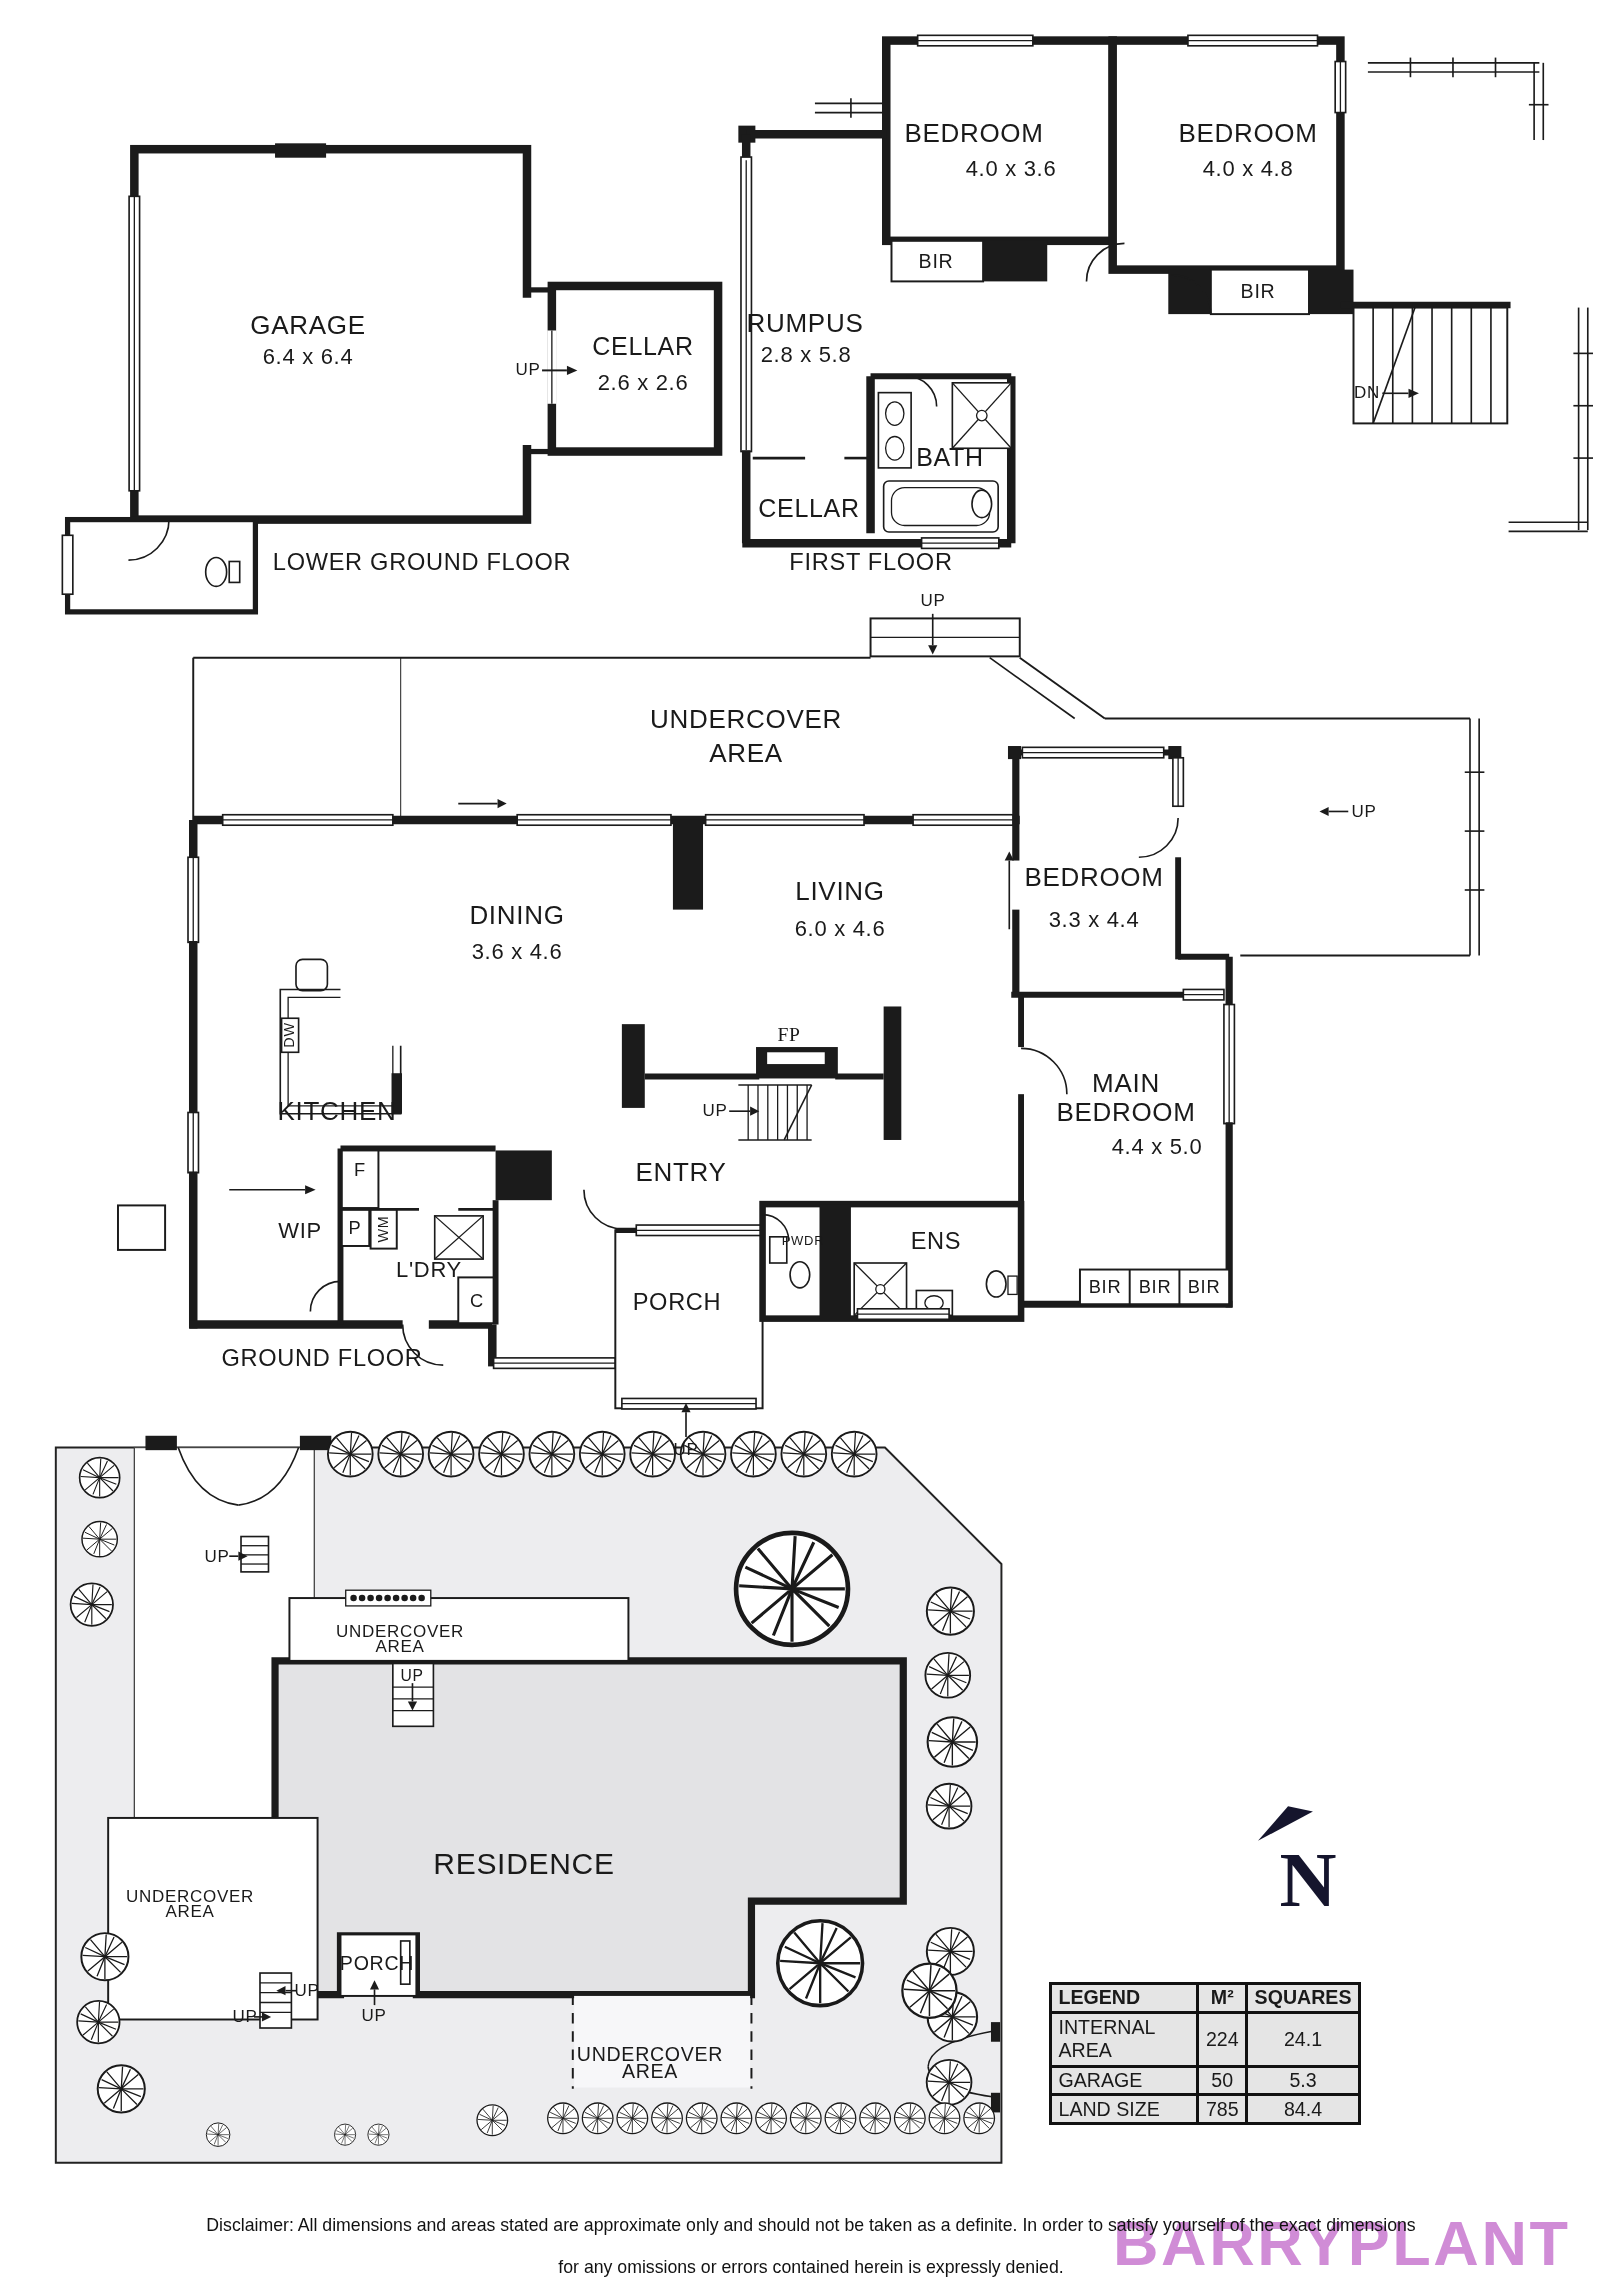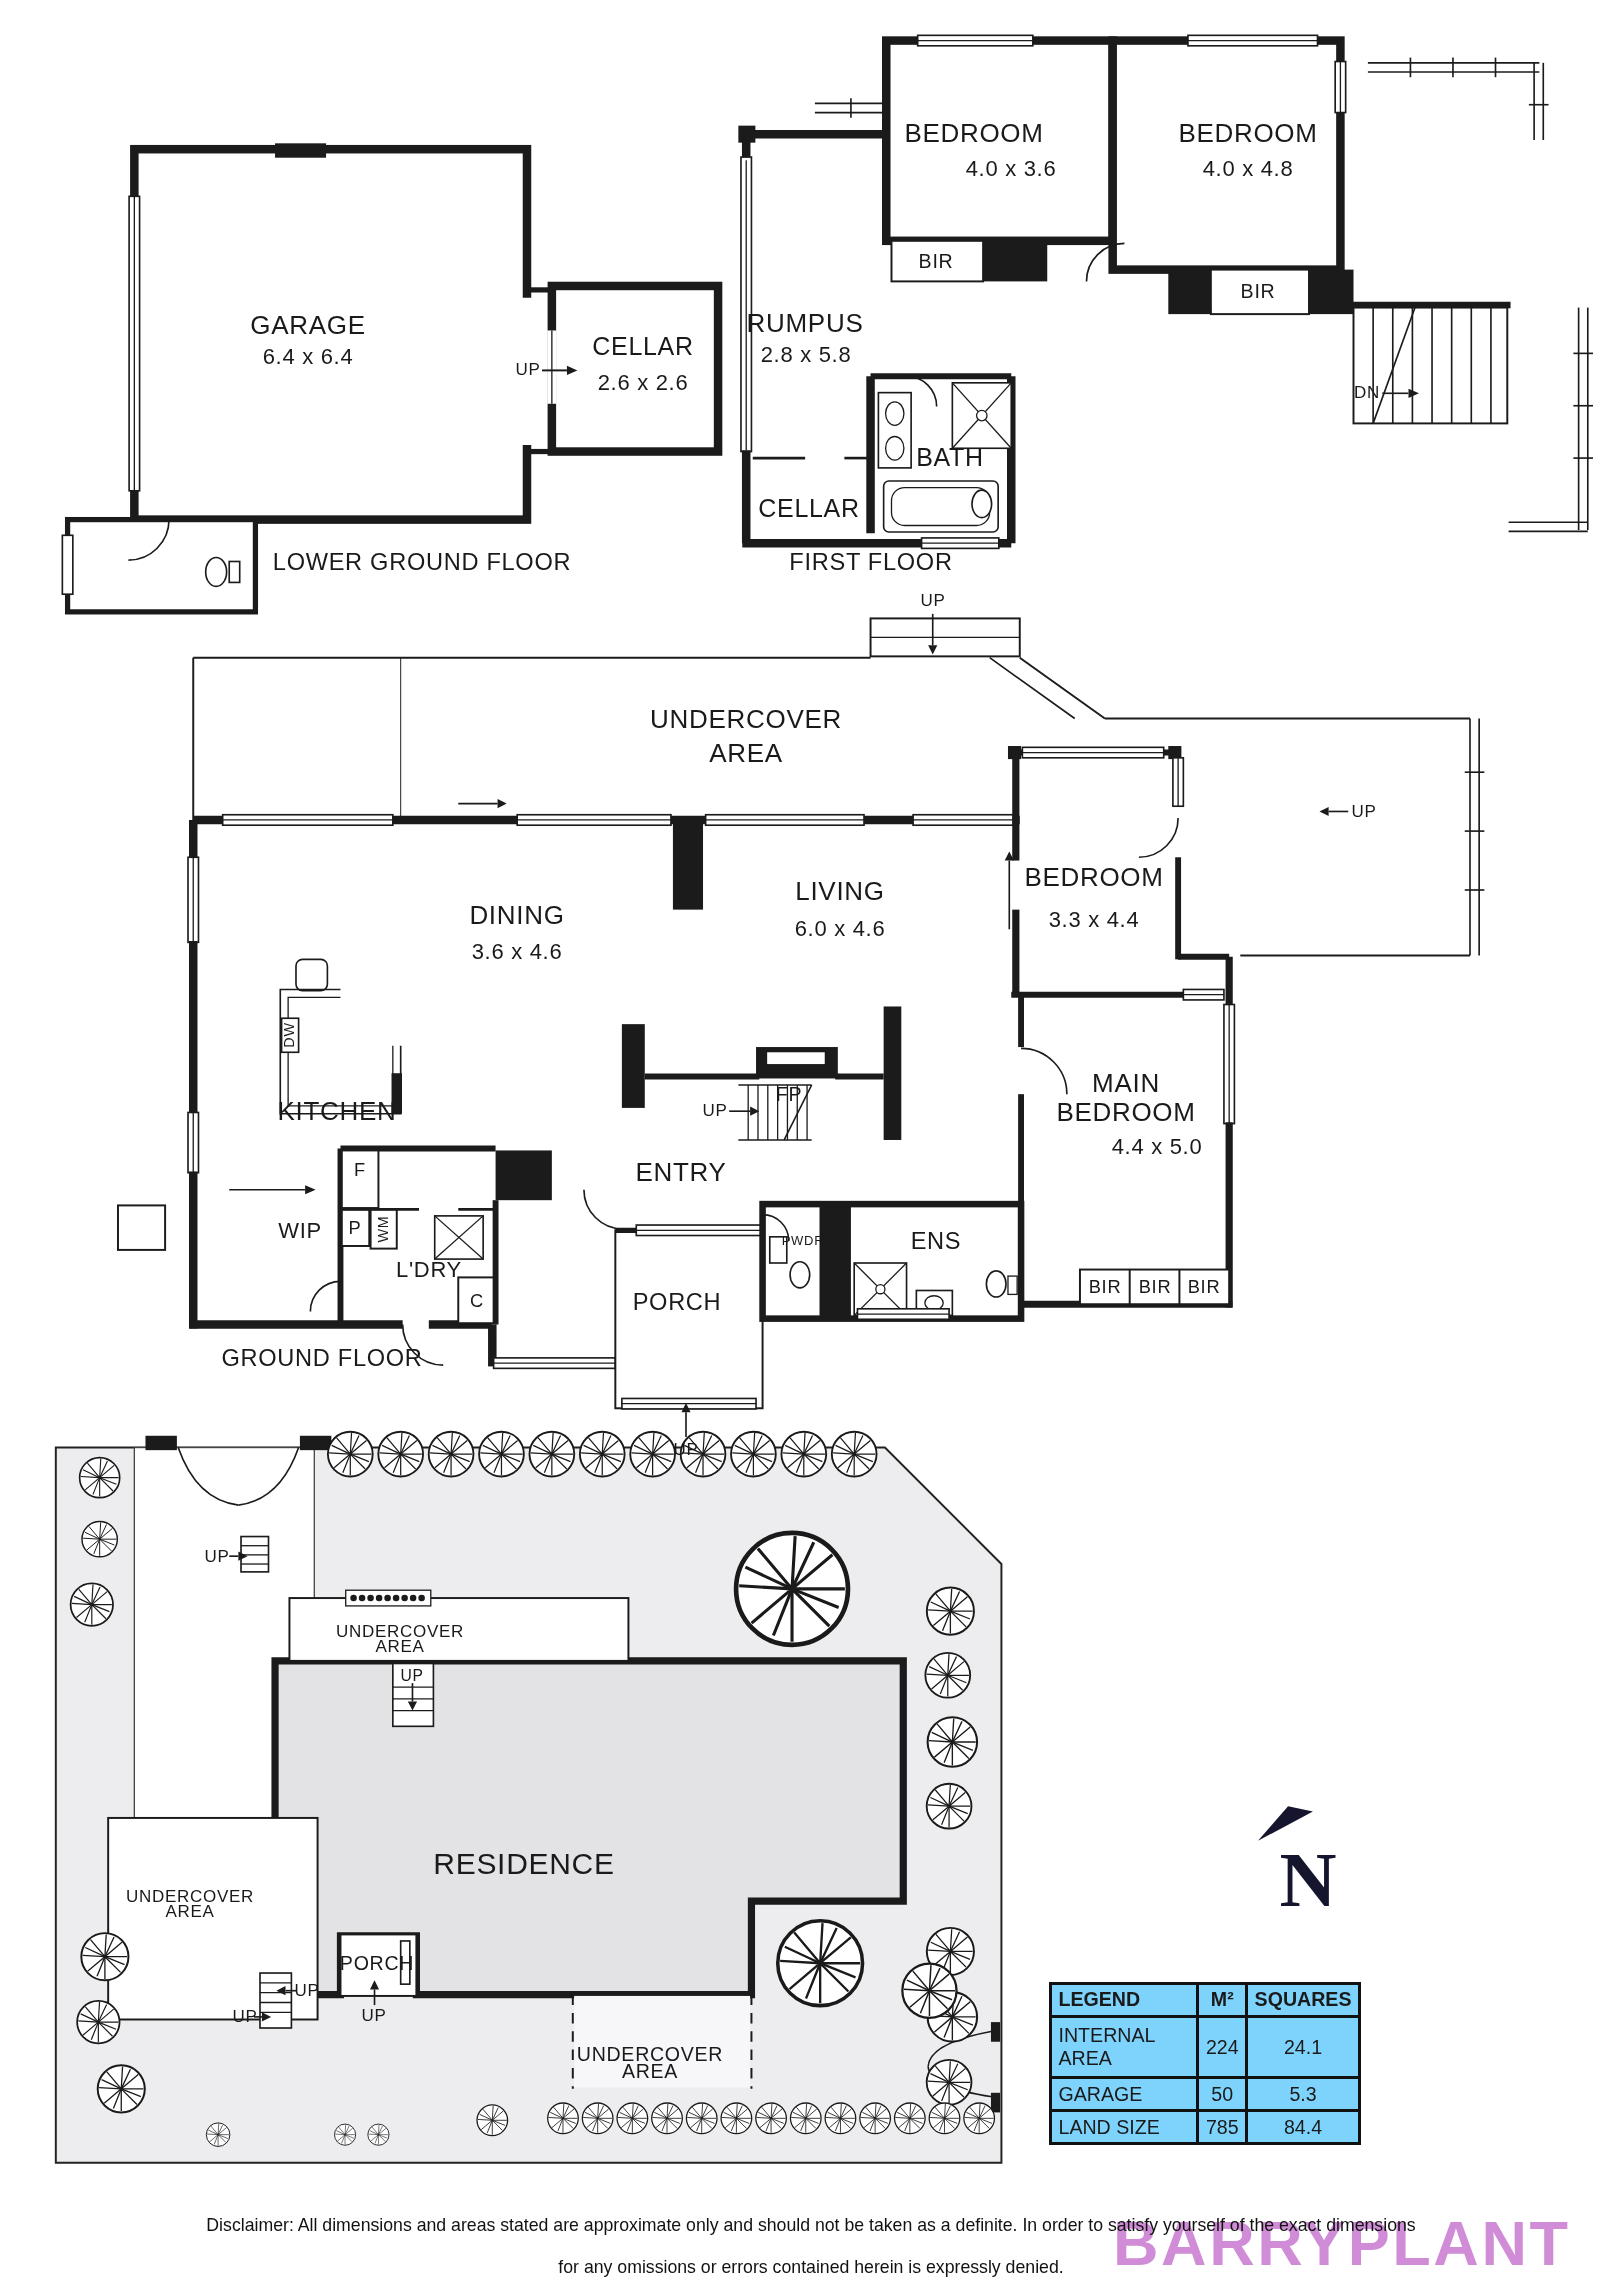--- a/index.html
+++ b/index.html
@@ -14,22 +14,22 @@
   .f30{font-size:19.6px;}
   .f28{font-size:18.3px;}
   .f26{font-size:17px;}
   .f24{font-size:15.7px;}
   .f22{font-size:14.4px;}
   .f20{font-size:13px;}
   .rot{transform:translate(-50%,-50%) rotate(-90deg);}
   .wrap{white-space:normal;width:164px;}
   .compass-n{position:absolute;transform:translate(-50%,-50%);font-family:"Liberation Serif",serif;
        font-size:79px;font-weight:700;color:#15152d;z-index:3;}
-  table.legend{position:absolute;left:1049px;top:1982px;width:312px;height:163px;z-index:3;
-       border-collapse:collapse;background:#7dd3fc;font-size:19.6px;}
+  table.legend{position:absolute;left:1049px;top:1982px;width:312px;height:143px;z-index:3;
+       border-collapse:collapse;background:#e5e5e5;font-size:19.6px;}
   table.legend th,table.legend td{border:3.3px solid #111;padding:0 6.5px;}
   table.legend th{font-weight:700;text-align:left;}
   table.legend td{font-weight:400;}
   .colnum{text-align:center !important;}
   .disc{position:absolute;left:0;width:1622px;text-align:center;font-size:17.7px;color:#111;z-index:4;}
   .watermark{position:absolute;left:1113px;top:2207px;font-size:63px;font-weight:700;
        color:#a21caf;opacity:.5;letter-spacing:2.6px;z-index:2;}
 </style>
 </head>
 <body>
@@ -444,21 +444,21 @@
 <div class="lbl f26" style="left:933px;top:601px;">UP</div>
 <div class="lbl room" style="left:746px;top:719px;">UNDERCOVER</div>
 <div class="lbl room" style="left:746px;top:753px;">AREA</div>
 <div class="lbl room" style="left:517px;top:915px;">DINING</div>
 <div class="lbl dims" style="left:517px;top:952px;">3.6 x 4.6</div>
 <div class="lbl room" style="left:840px;top:891px;">LIVING</div>
 <div class="lbl dims" style="left:840px;top:929px;">6.0 x 4.6</div>
 <div class="lbl room" style="left:1094px;top:877px;">BEDROOM</div>
 <div class="lbl dims" style="left:1094px;top:920px;">3.3 x 4.4</div>
 <div class="lbl f26" style="left:1364px;top:812px;">UP</div>
-<div class="lbl f30" style="left:789px;top:1095px;">FP</div>
+<div class="lbl f30" style="left:789px;top:1035px;font-family:Liberation Serif, serif;">FP</div>
 <div class="lbl f26" style="left:715px;top:1111px;">UP</div>
 <div class="lbl room" style="left:681px;top:1172px;">ENTRY</div>
 <div class="lbl room" style="left:337px;top:1111px;">KITCHEN</div>
 <div class="lbl f22 rot" style="left:290px;top:1035px;">DW</div>
 <div class="lbl f28" style="left:360px;top:1170px;">F</div>
 <div class="lbl f28" style="left:355px;top:1228px;">P</div>
 <div class="lbl f22 rot" style="left:384px;top:1229px;">WM</div>
 <div class="lbl" style="left:300px;top:1231px;font-size:22px;">WIP</div>
 <div class="lbl" style="left:429px;top:1270px;font-size:22px;">L'DRY</div>
 <div class="lbl f28" style="left:477px;top:1301px;">C</div>

